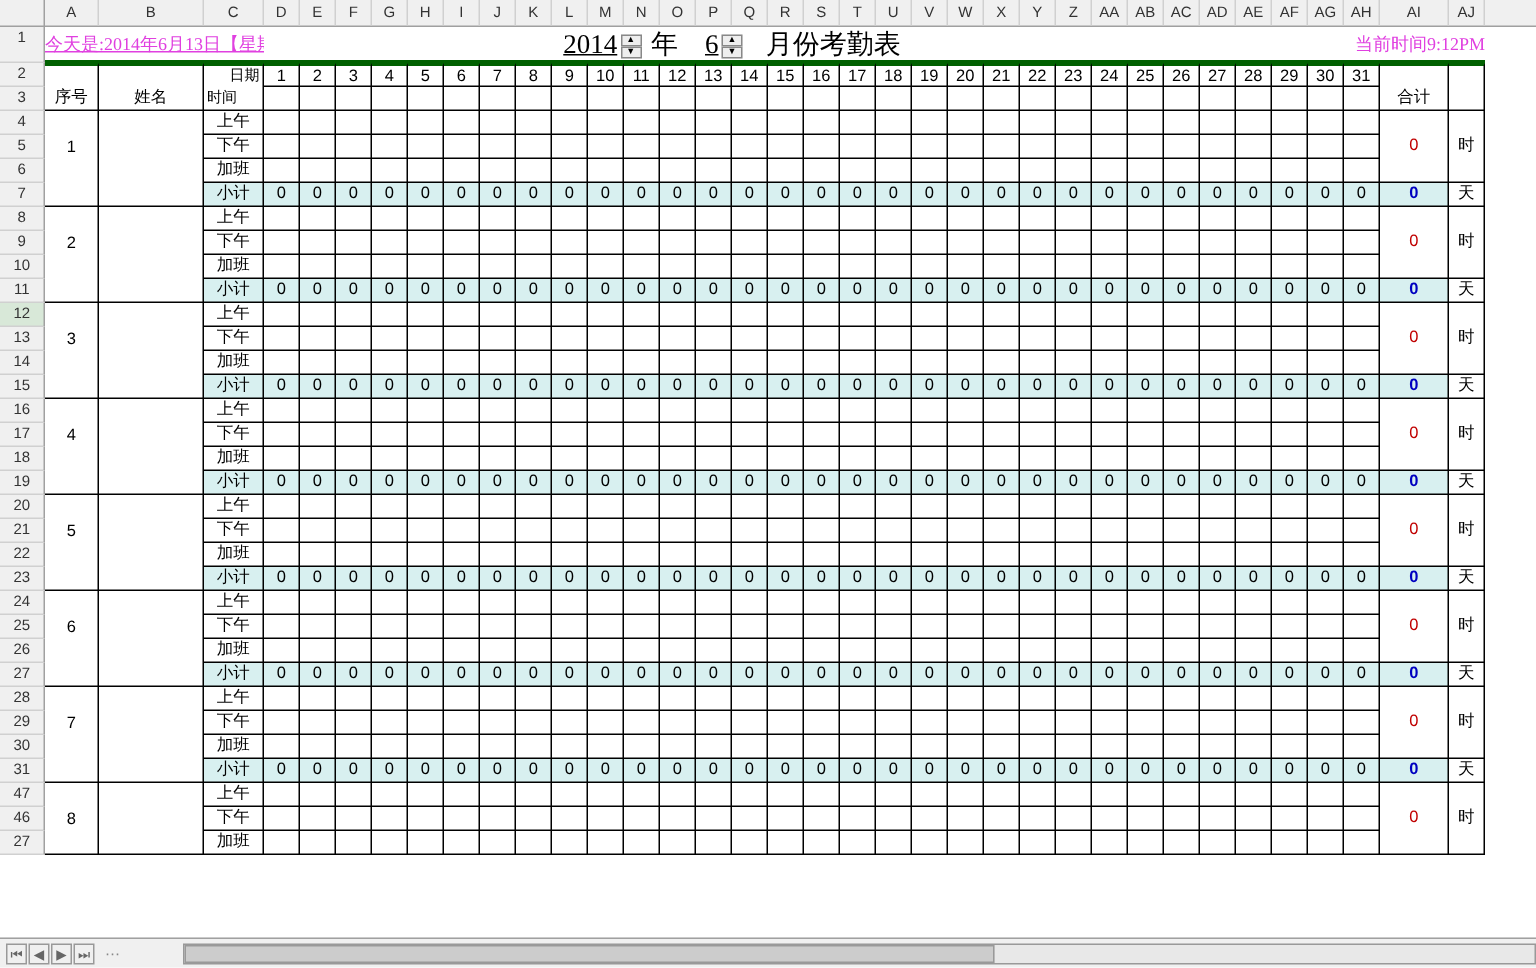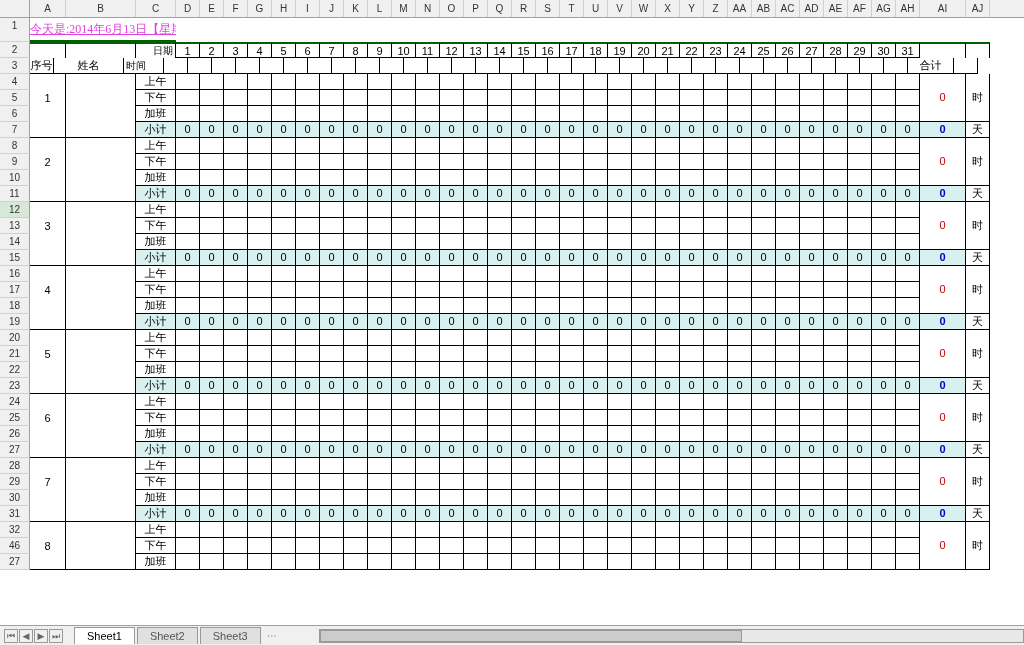--- a/index.html
+++ b/index.html
@@ -103,27 +103,35 @@
     <div class="rh">22</div>
     <div class="rh">23</div>
     <div class="rh">24</div>
     <div class="rh">25</div>
     <div class="rh">26</div>
     <div class="rh">27</div>
     <div class="rh">28</div>
     <div class="rh">29</div>
     <div class="rh">30</div>
     <div class="rh">31</div>
-    <div class="rh">32</div>
+    <div class="rh">47</div>
     <div class="rh">46</div>
     <div class="rh">27</div>
   </div>
 <div class="sheet" id="sheet">
     <div class="row title-row">
       <div class="cell title magenta underline" style="width: 146px; text-align: left; font-size: 12px;">今天是:2014年6月13日【星期五】</div>
+      <div class="cell title" style="width: 624px;"><span class="underline">2014</span><span class="spin">
+          <div>▲</div>
+          <div>▼</div>
+        </span> 年&nbsp;&nbsp;&nbsp;&nbsp;<span class="underline">6</span><span class="spin">
+          <div>▲</div>
+          <div>▼</div>
+        </span>&nbsp;&nbsp;&nbsp;月份考勤表</div>
+      <div class="cell title magenta" style="width: 190px; text-align: right; font-size: 12px;">当前时间9:12PM</div>
     </div>
     <div class="row">
       <div class="cell thick-top" style="width: 36px; border-bottom: none;"></div>
       <div class="cell thick-top" style="width: 70px; border-bottom: none;"></div>
       <div class="cell thick-top" style="width: 40px; position: relative; border-bottom: none;">
         <span style="position:absolute;right:2px;top:-1px;font-size:10px">日期</span>
       </div>
       <div class="cell thick-top" style="width: 24px;">1</div>
       <div class="cell thick-top" style="width: 24px;">2</div>
       <div class="cell thick-top" style="width: 24px;">3</div>
@@ -152,21 +160,21 @@
       <div class="cell thick-top" style="width: 24px;">26</div>
       <div class="cell thick-top" style="width: 24px;">27</div>
       <div class="cell thick-top" style="width: 24px;">28</div>
       <div class="cell thick-top" style="width: 24px;">29</div>
       <div class="cell thick-top" style="width: 24px;">30</div>
       <div class="cell thick-top" style="width: 24px;">31</div>
       <div class="cell thick-top" style="width: 46px; border-bottom: none;"></div>
       <div class="cell thick-top" style="width: 24px; border-bottom: none;"></div>
     </div>
     <div class="row">
-      <div class="cell" style="width: 24px; border-top: none; text-align: center;">序号</div>
+      <div class="cell" style="width: 36px; border-top: none; text-align: center;">序号</div>
       <div class="cell" style="width: 70px; border-top: none;">姓名</div>
       <div class="cell" style="width: 40px; font-size: 10px; text-align: left; padding-left: 2px;">时间</div>
       <div class="cell" style="width: 24px;"></div>
       <div class="cell" style="width: 24px;"></div>
       <div class="cell" style="width: 24px;"></div>
       <div class="cell" style="width: 24px;"></div>
       <div class="cell" style="width: 24px;"></div>
       <div class="cell" style="width: 24px;"></div>
       <div class="cell" style="width: 24px;"></div>
       <div class="cell" style="width: 24px;"></div>
@@ -1376,22 +1384,17 @@
     </div>
   </div>
 
 <div class="tabs">
   <div class="tab-nav">
     <div>⏮</div>
     <div>◀</div>
     <div>▶</div>
     <div>⏭</div>
   </div>
-  <div id="tabs-holder" style="display:flex;margin-left:8px;">
-      <div class="tab">Sheet1</div>
-      <div class="tab inactive">Sheet2</div>
-      <div class="tab inactive">Sheet3</div>
-    </div>
   <div class="tab-add">⋯</div>
   <div class="hscroll">
       <div class="hscroll-thumb"></div>
     </div>
 </div>
 
 </body></html>

